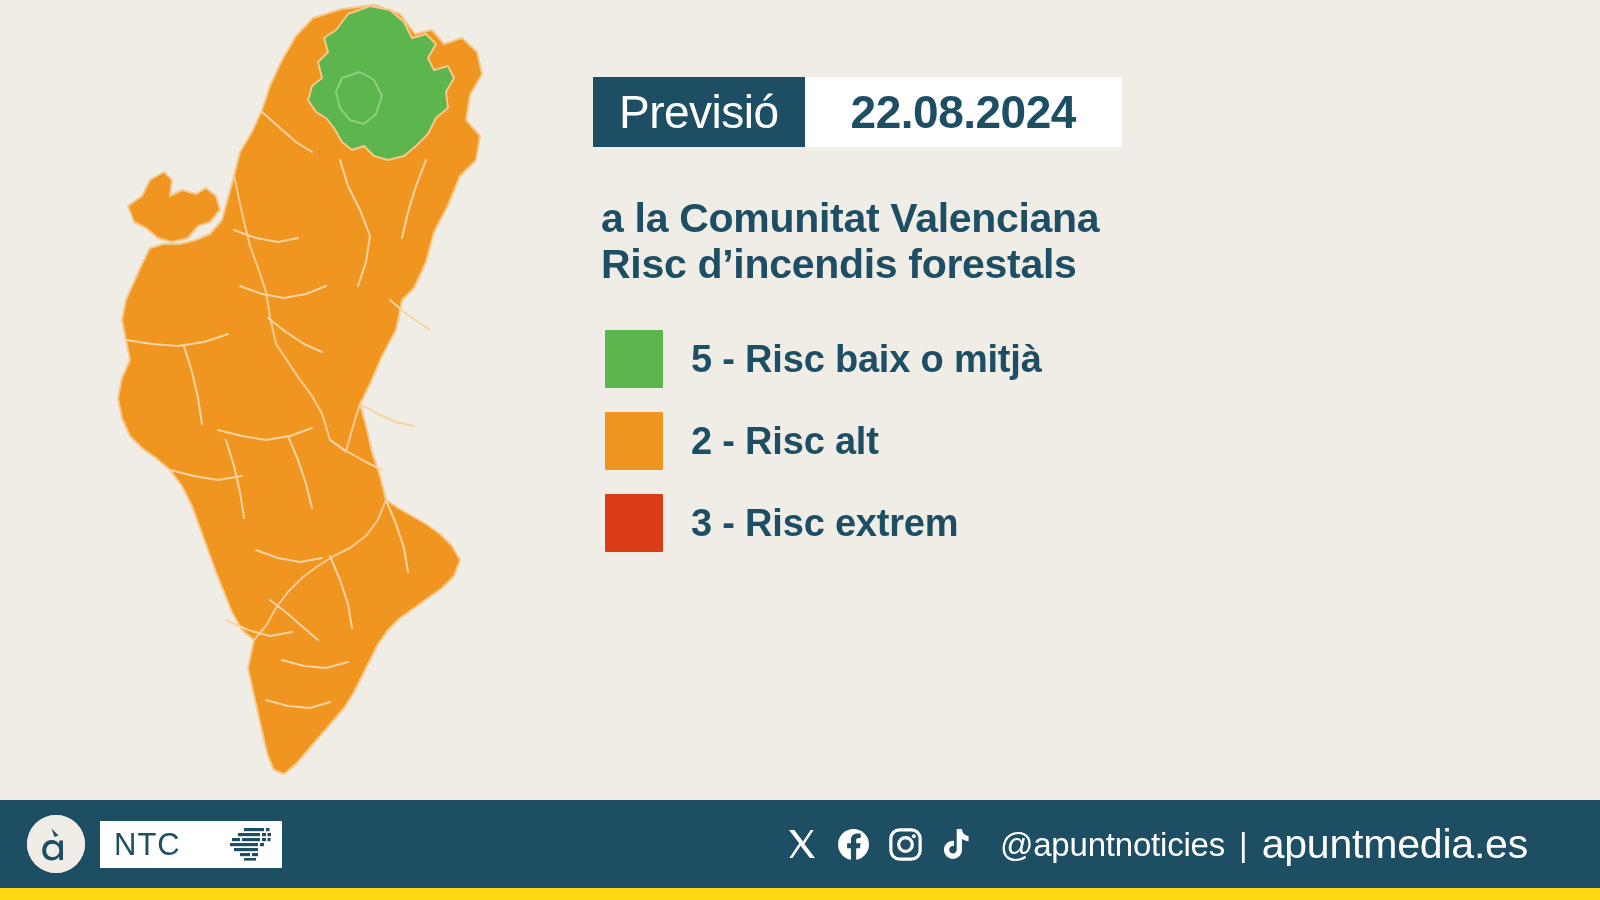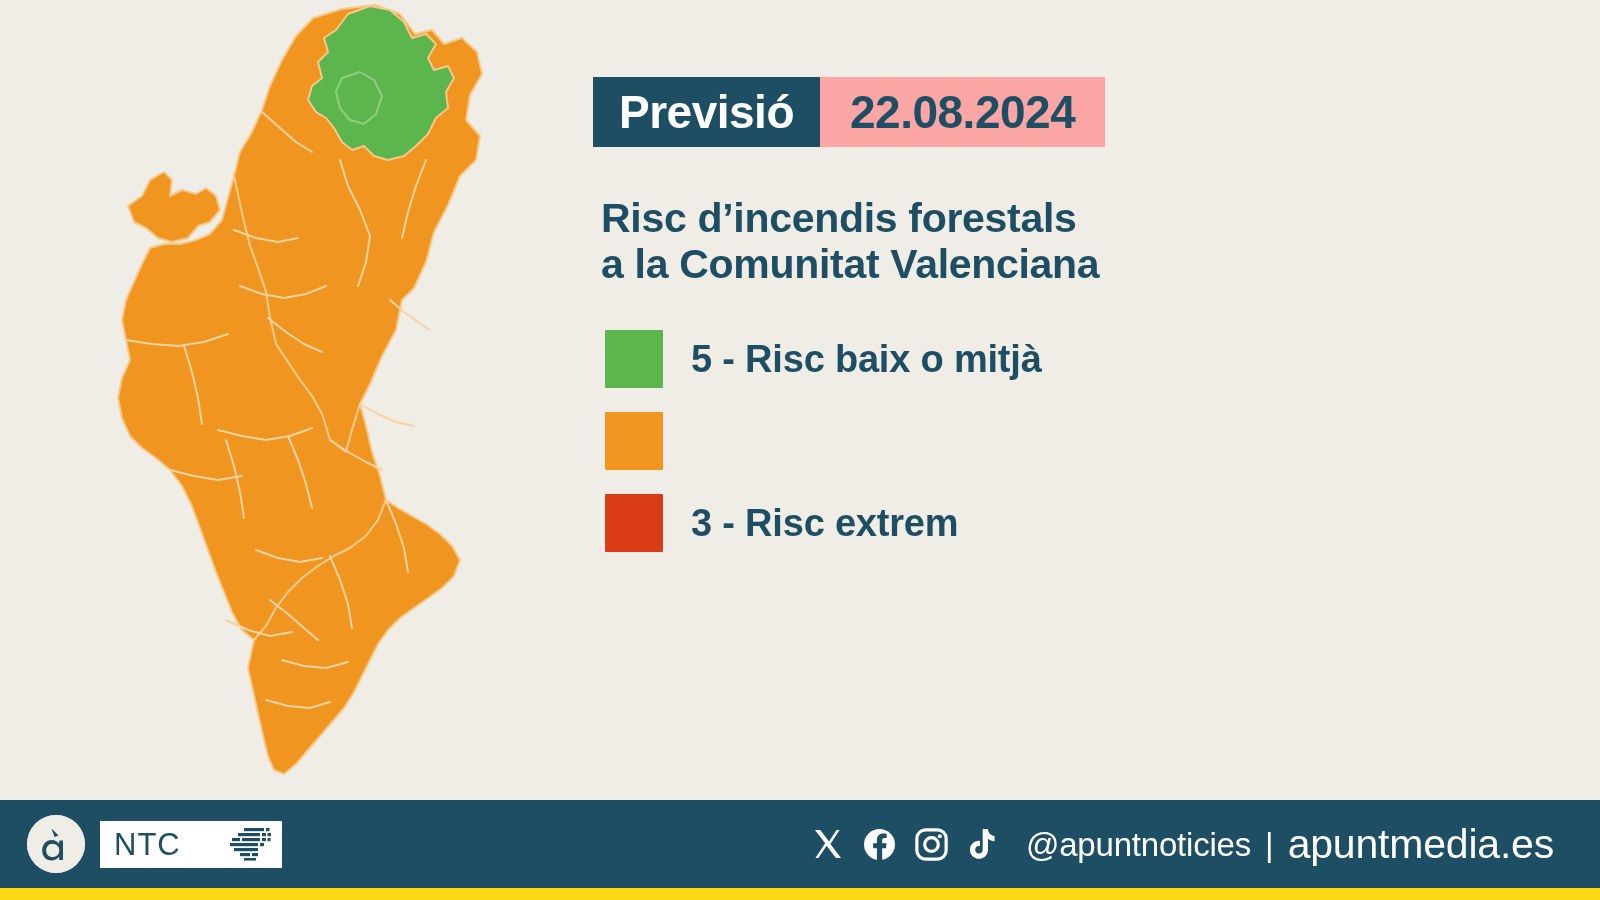--- a/index.html
+++ b/index.html
@@ -18,27 +18,27 @@
 
   
   #banner{
     position:absolute;left:593px;top:77px;height:70px;
     display:flex;align-items:stretch;
   }
   #banner-label{
     background:#1d4e63;color:#ffffff;
     display:flex;align-items:center;justify-content:center;
     padding:1px 26px;
-    font-size:46px;font-weight:700;letter-spacing:-0.5px;
+    font-size:46px;font-weight:400;letter-spacing:-0.5px;
     line-height:1;
   }
   #banner-date{
-    background:#fca5a5;color:#1d4e63;
+    background:#ffffff;color:#1d4e63;
     display:flex;align-items:center;justify-content:center;
-    padding:0 30px;
+    padding:0 46px;
     font-size:46px;font-weight:700;letter-spacing:-0.5px;
     line-height:1;
   }
 
   
   #title{
     position:absolute;left:601px;top:196px;width:700px;
     color:#1d4e63;font-size:41px;font-weight:700;line-height:1.12;
     letter-spacing:-0.3px;
   }
@@ -78,21 +78,21 @@
     margin-left:15px;height:47px;background:#ffffff;
     display:flex;align-items:center;padding:0 10px 0 14px;gap:38px;
   }
   #ntc-text{
     color:#1d4e63;font-size:31px;font-weight:400;letter-spacing:1px;
     line-height:1;
   }
   #ntc-glyph{margin-left:9px;display:block;}
 
   #social-group{
-    position:absolute;right:46px;display:flex;align-items:center;
+    position:absolute;right:72px;display:flex;align-items:center;
   }
   .social-icon{margin-right:19px;display:block;}
   #handle{
     color:#ffffff;font-size:33px;font-weight:400;margin-left:9px;
     letter-spacing:-0.2px;line-height:1;white-space:nowrap;
   }
   #sep{color:#ffffff;font-size:33px;margin:0 14px;line-height:1;}
   #site{
     color:#ffffff;font-size:41px;font-weight:400;letter-spacing:-0.2px;
     line-height:1;white-space:nowrap;
@@ -169,31 +169,32 @@
       </g>
     </svg>
   </div>
 
   <div id="banner">
     <div id="banner-label">Previsió</div>
     <div id="banner-date">22.08.2024</div>
   </div>
 
   <div id="title">
+    <span class="ln">a la Comunitat Valenciana</span>
     <span class="ln">Risc d’incendis forestals</span>
-    <span class="ln">a la Comunitat Valenciana</span>
   </div>
 
   <div id="legend">
     <div class="legend-row">
       <div class="legend-swatch" style="background:#5cb54d"></div>
       <div class="legend-text">5 - Risc baix o mitjà</div>
     </div>
     <div class="legend-row">
       <div class="legend-swatch" style="background:#ef9520"></div>
+      <div class="legend-text">2 - Risc alt</div>
     </div>
     <div class="legend-row">
       <div class="legend-swatch" style="background:#d93c17"></div>
       <div class="legend-text">3 - Risc extrem</div>
     </div>
   </div>
 
 
   <div id="bottom-bar">
 

